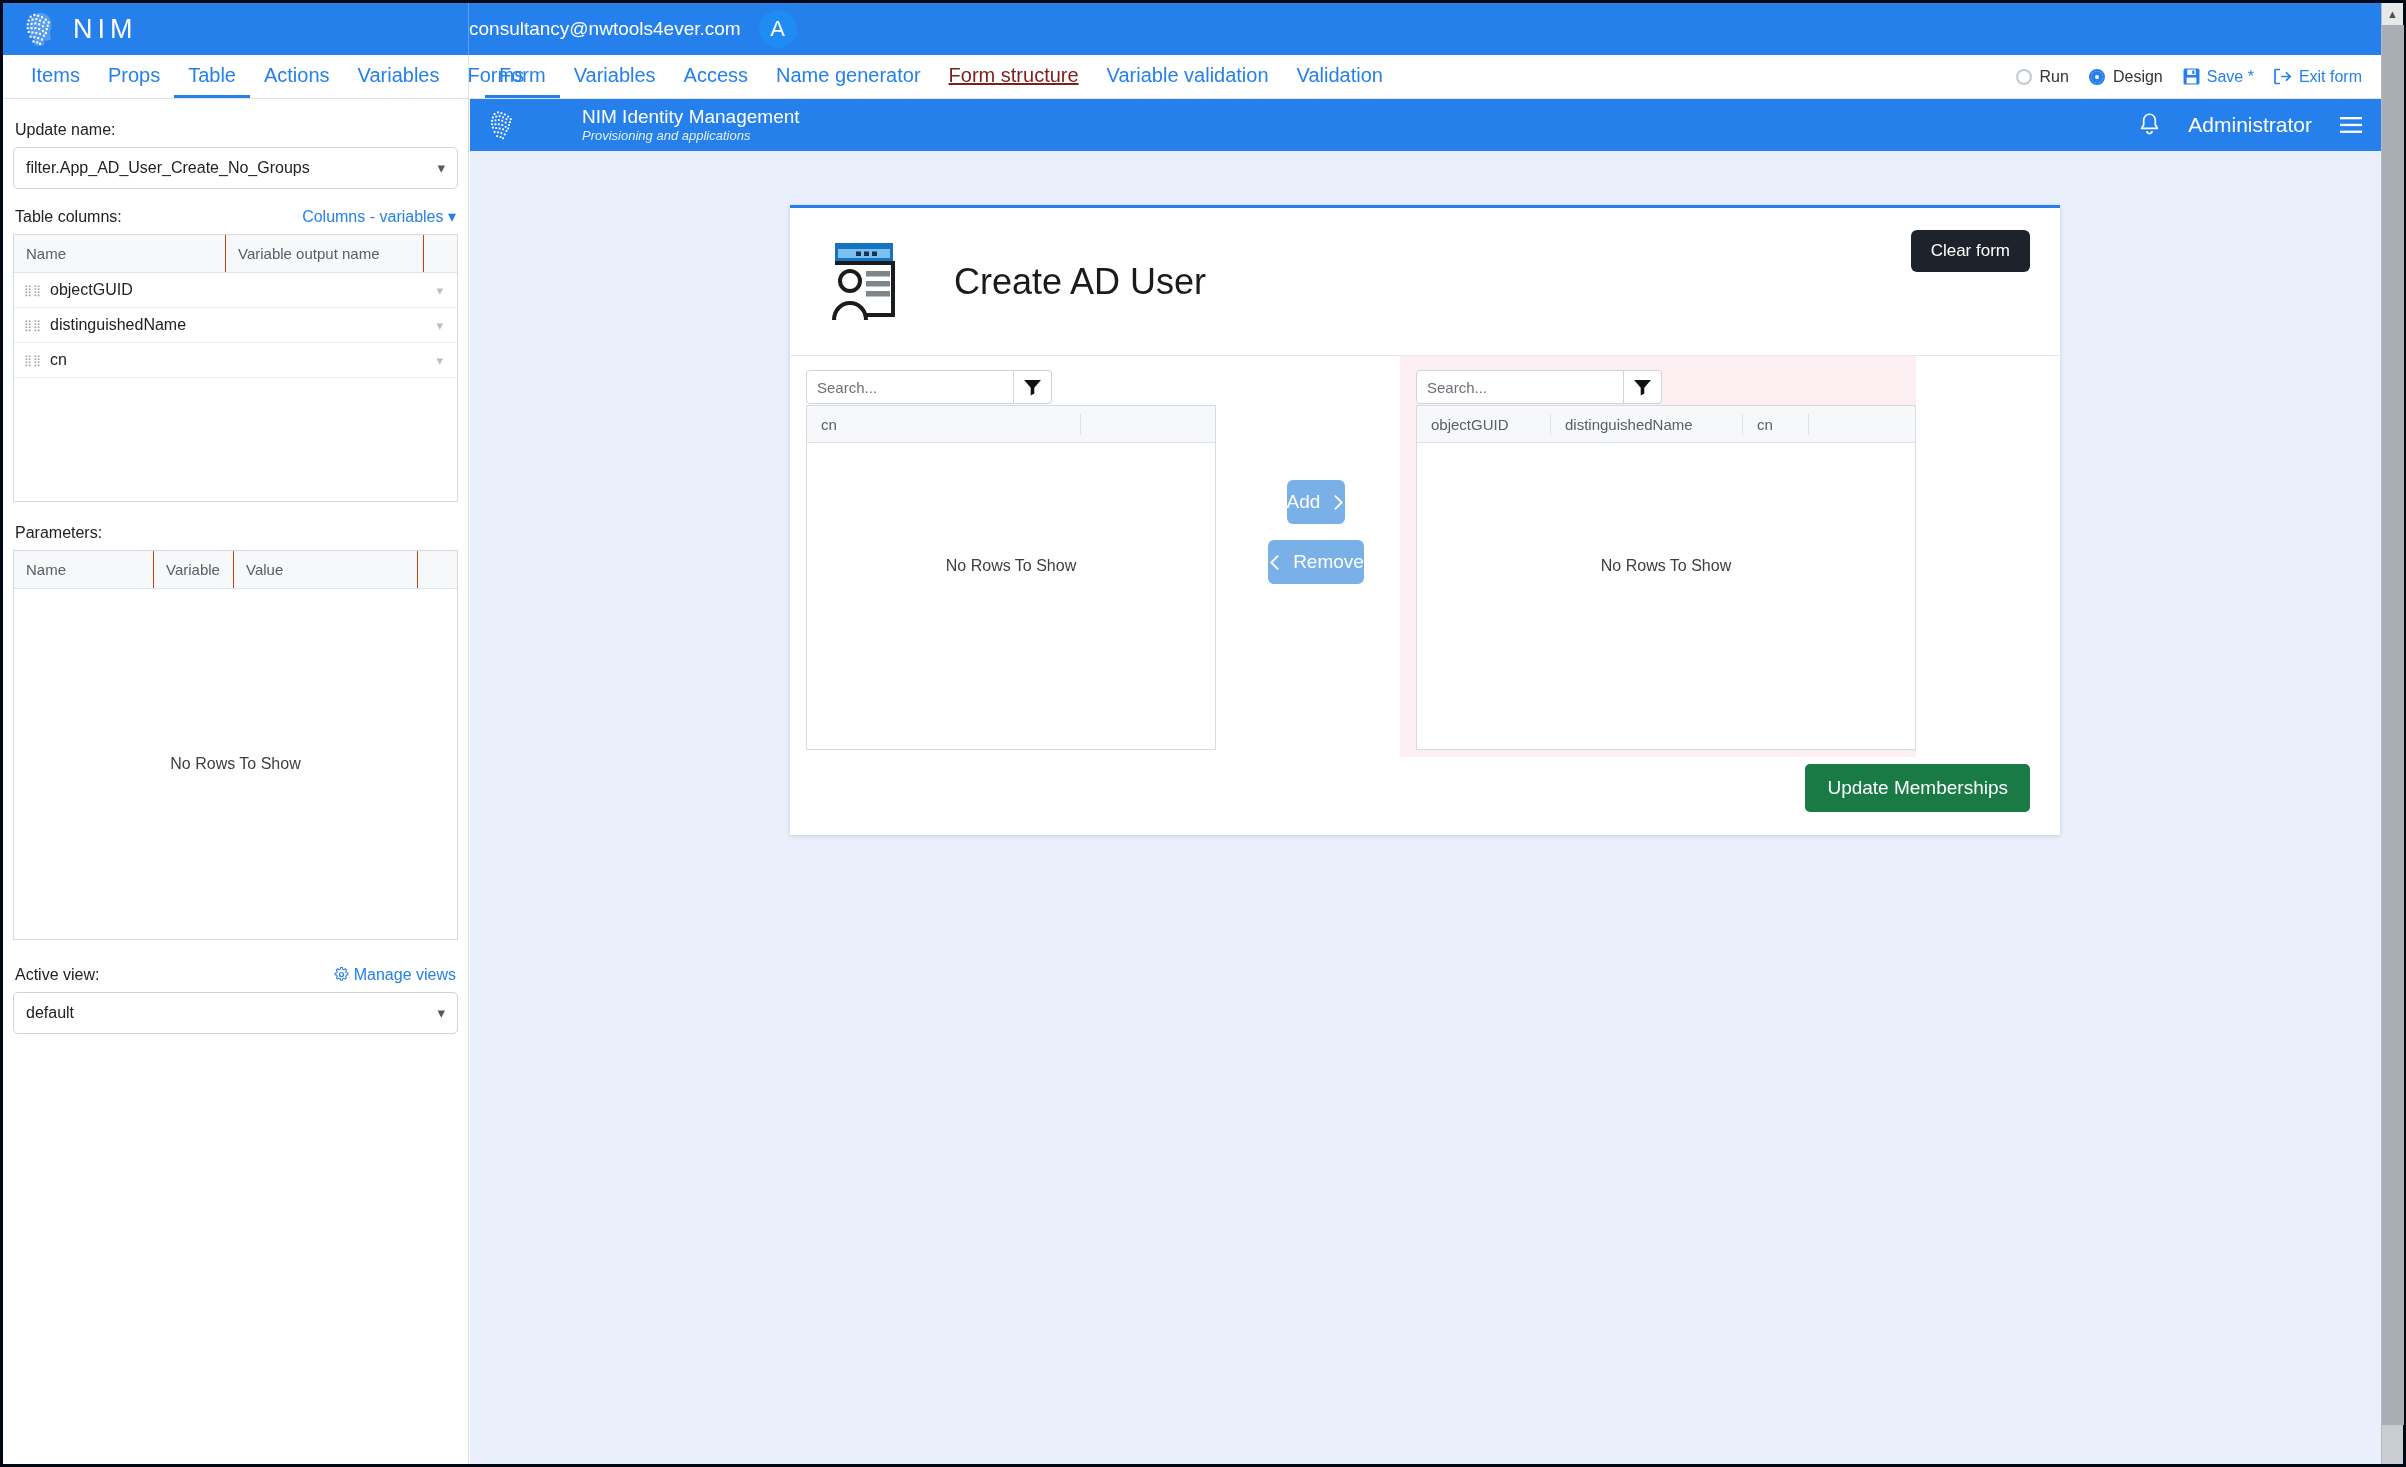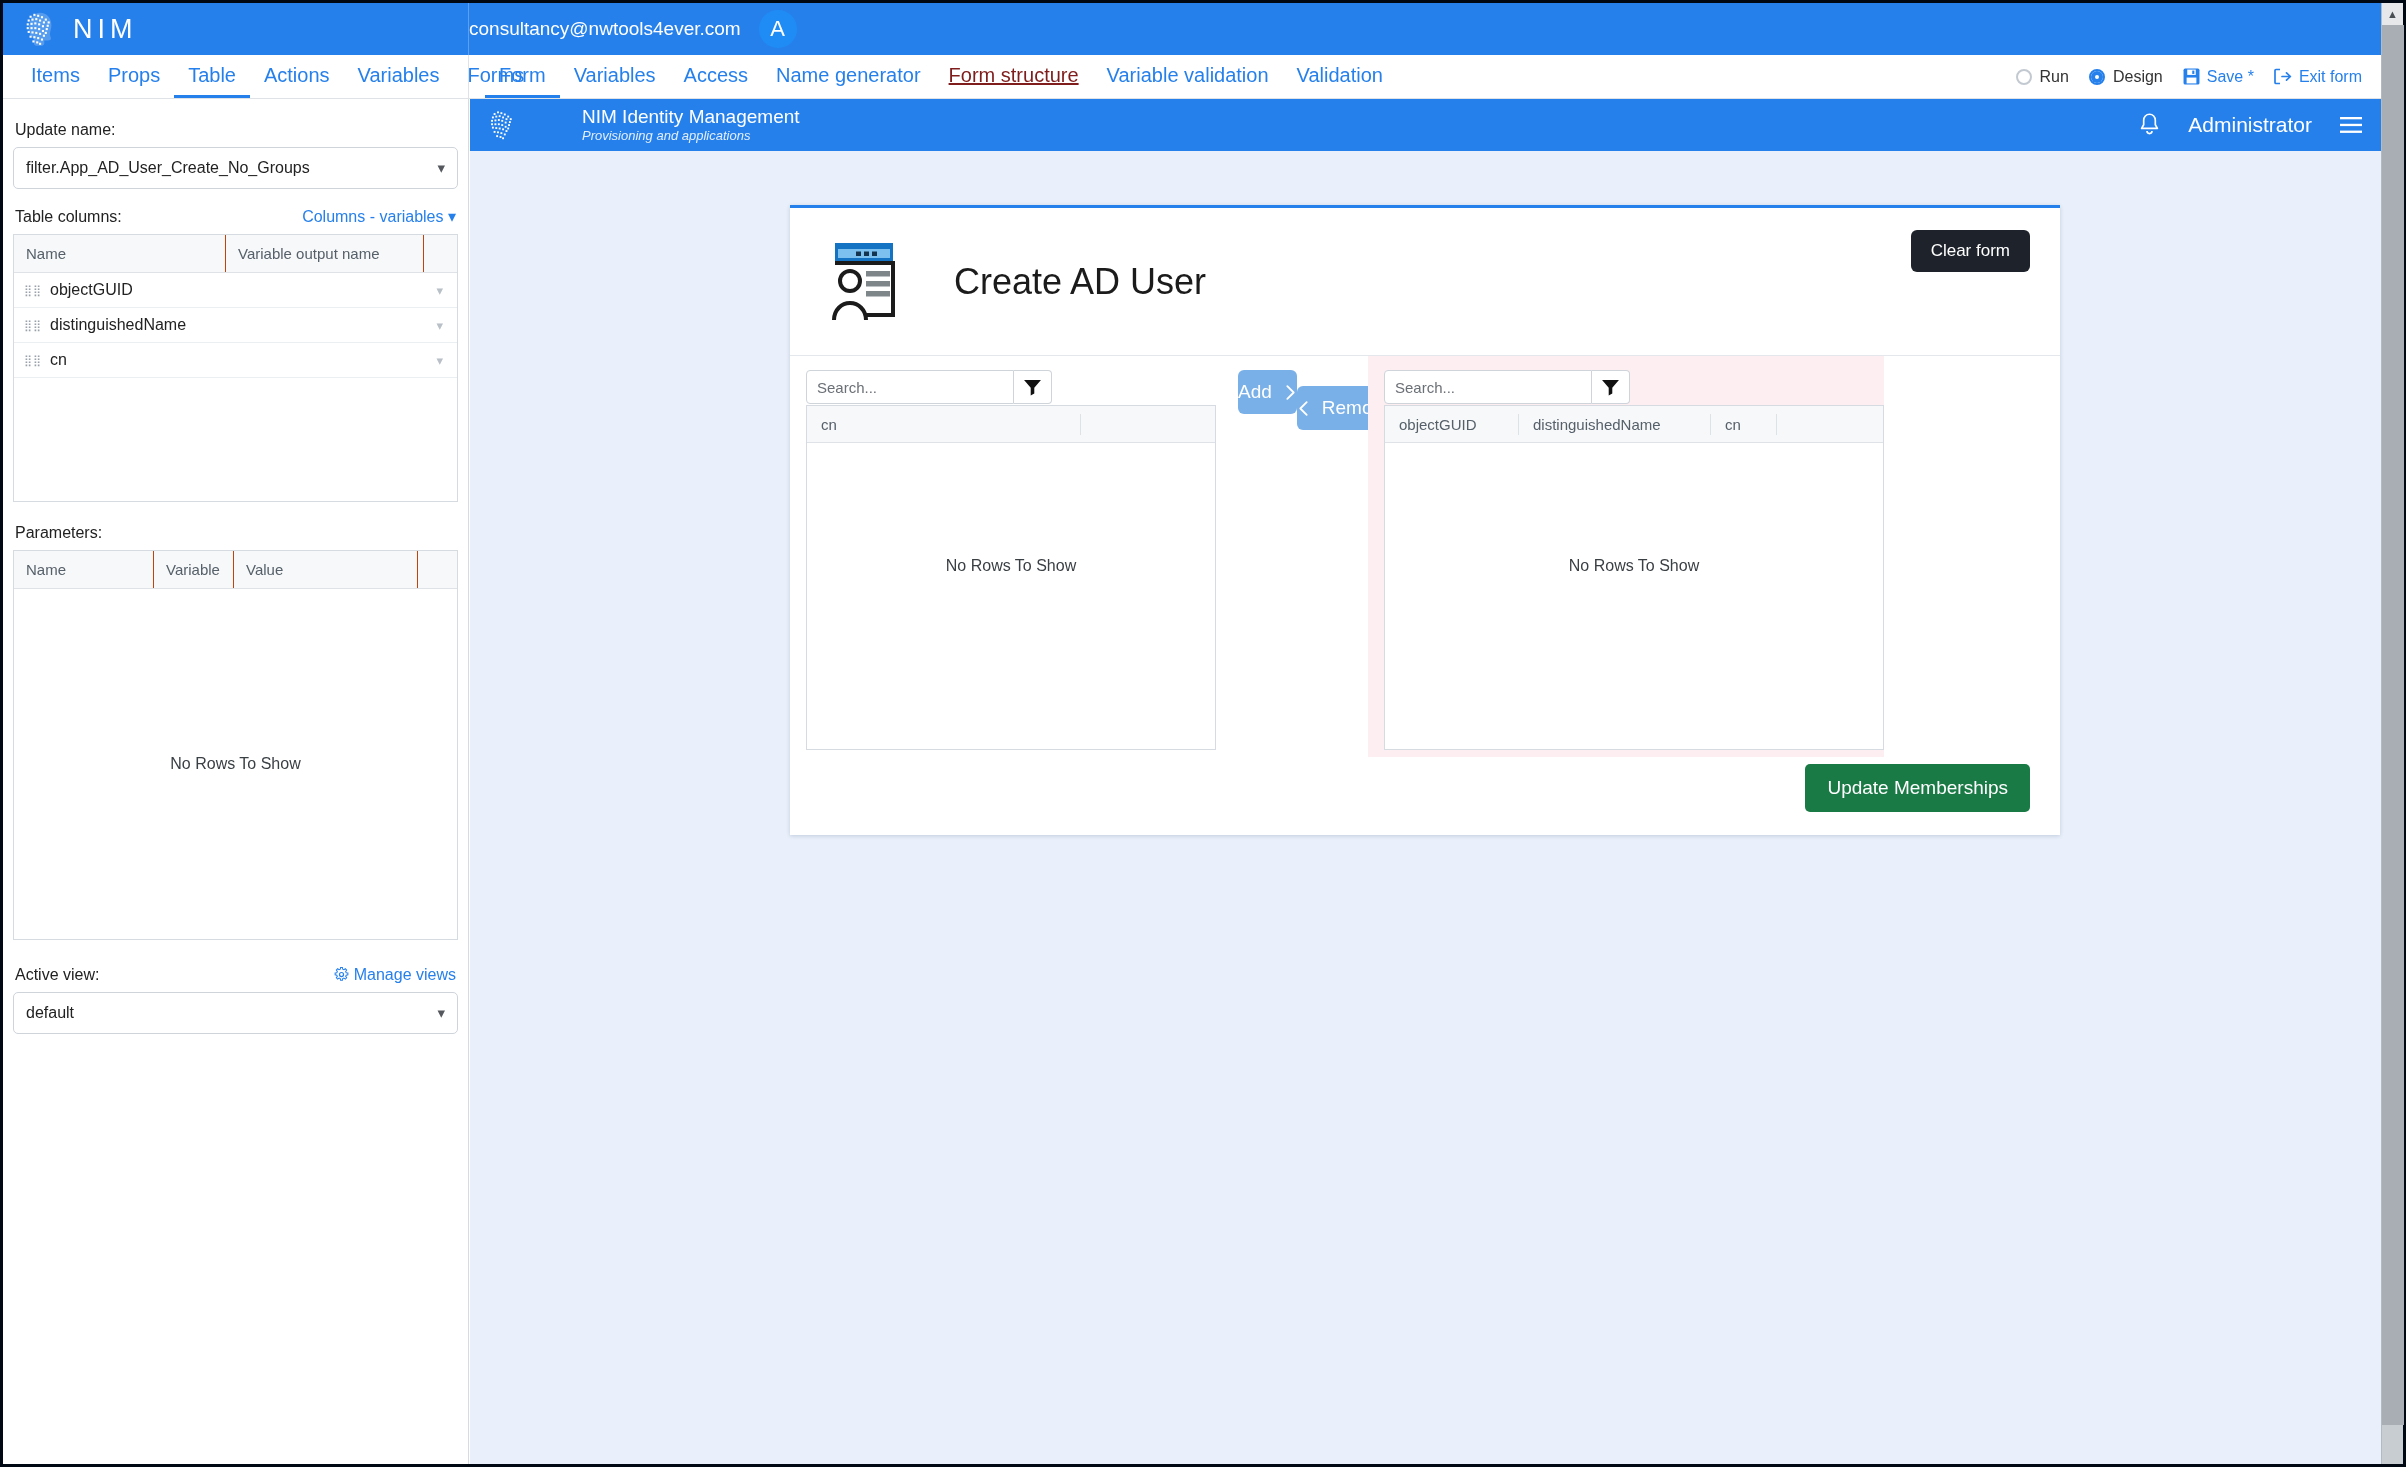--- a/index.html
+++ b/index.html
@@ -176,24 +176,24 @@
   .card-icon { width: 78px; height: 84px; flex: none; }
   .card-title { font-size: 36px; color: #1b1b1b; margin-left: 46px; }
   .clear-btn {
     margin-left: auto;
     background: #1e232b; color: #ffffff;
     font-size: 17px; border: none; border-radius: 6px;
     padding: 11px 20px; cursor: pointer;
     align-self: flex-start; margin-top: 22px;
   }
   .picker {
-    display: flex; padding: 14px 18px 0 16px; gap: 0;
+    display: flex; padding: 14px 18px 0 16px; gap: 16px;
   }
   .pane-left { width: 410px; }
-  .pane-mid { width: 124px; display: flex; margin: 0 22px; }
+  .pane-mid { width: 124px; display: flex; flex-direction: column; margin: 0 22px; align-items: center; }
   .pane-right { width: 500px; position: relative; }
   .pane-right-bg {
     position: absolute; left: -16px; top: -14px;
     width: 516px; height: 401px;
     background: #fdeef1;
   }
   .searchrow { display: flex; position: relative; z-index: 2; }
   .search-input {
     width: 208px; height: 34px;
     border: 1px solid #ced4da; border-radius: 4px 0 0 4px;

